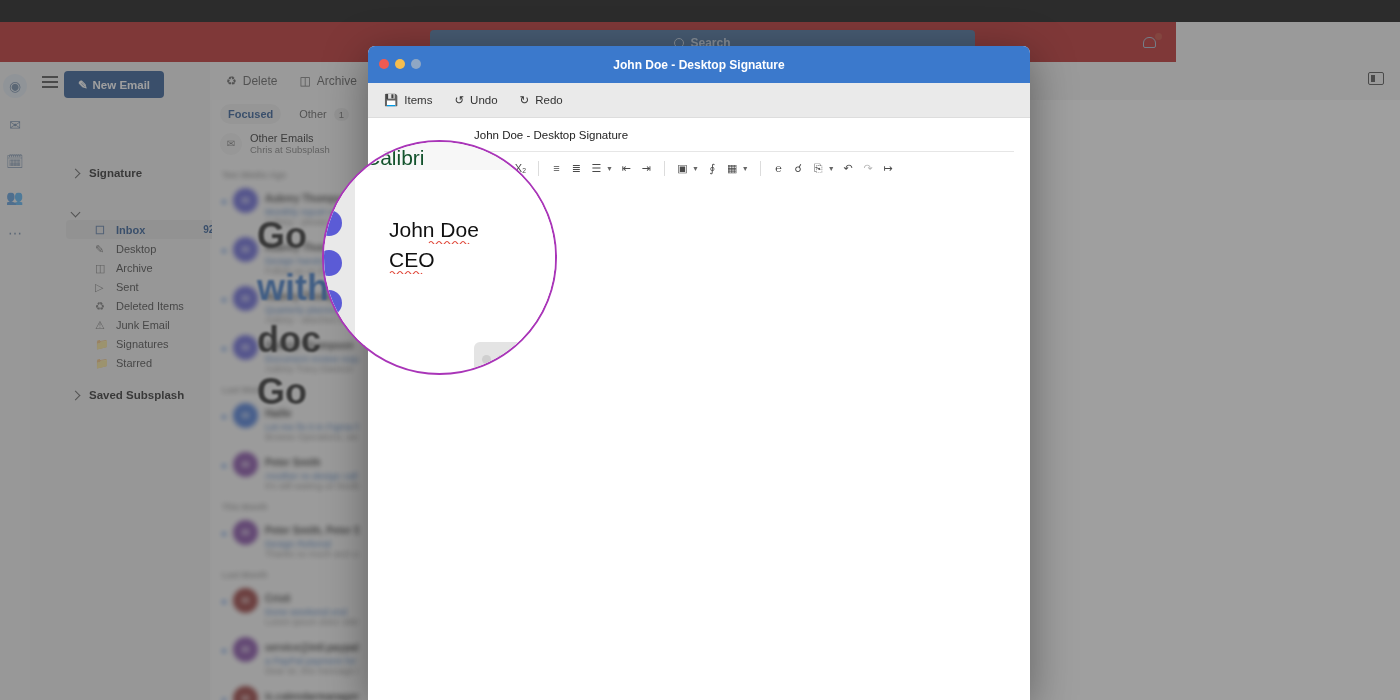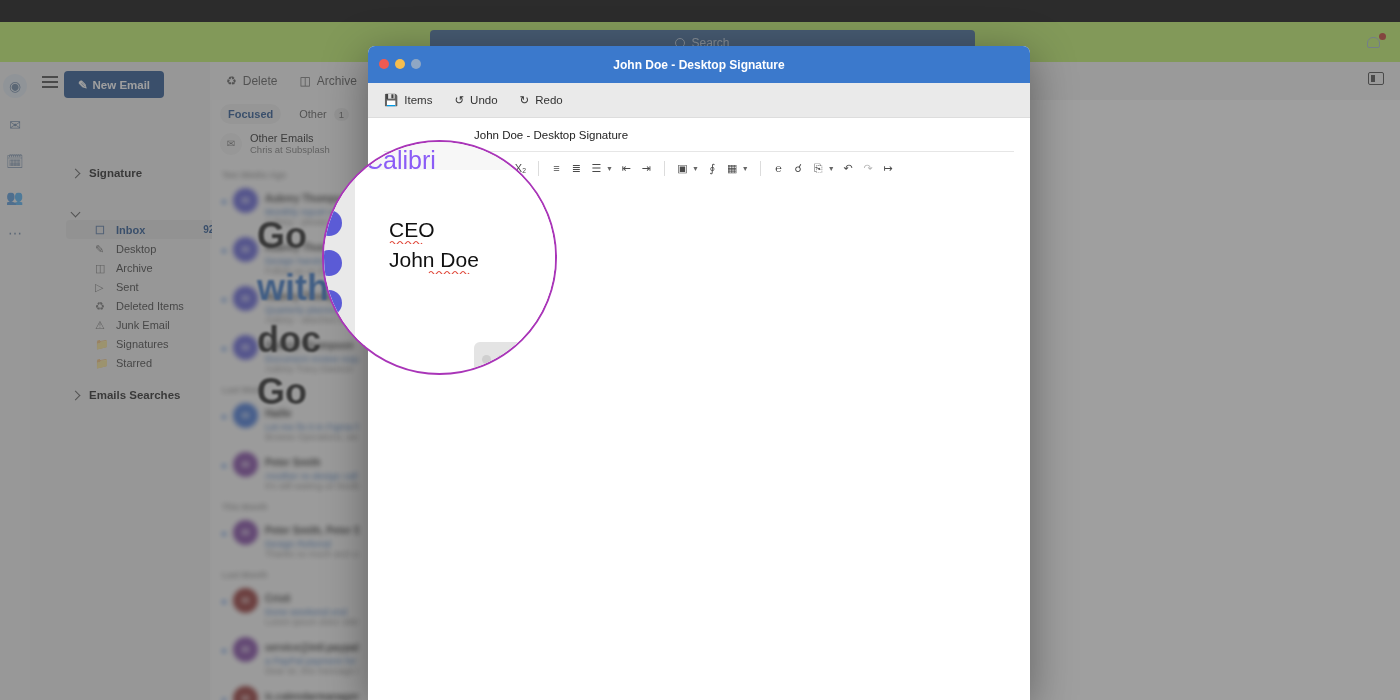--- a/index.html
+++ b/index.html
@@ -18,22 +18,23 @@
   .os-topstrip {
     position: absolute; left:0; top:0; width:1400px; height:22px;
     background:#000;
   }
   .ol-window {
     position: absolute; left: 0; top: 22px; width: 1400px; height: 678px;
     background: #f3f3f3;
     overflow: hidden;
   }
   .ol-titlebar {
-    position: absolute; left:0; top:0; width:1400px; height:40px;
-    background: #bef264;
+    position: absolute; left:0; top:0; width:1176px; height:40px;
+    background: #b91c1c;
+    font-weight: bold;
   }
   .ol-search {
     position: absolute; left: 430px; top: 8px; width: 545px; height: 25px;
     background: #3a6799; border-radius: 4px;
     display:flex; align-items:center; justify-content:center; gap:6px;
     color:#c6d6e8; font-size: 12px;
   }
   .ol-search .mag {
     width:10px;height:10px;border:1.4px solid #c6d6e8;border-radius:50%;
     position:relative; display:inline-block;
@@ -200,21 +201,21 @@
   }
   .mag-inner{position:absolute; inset:0;}
   .mag-leftcol{position:absolute; left:0; top:0; width:31px; height:235px; background:#e9e9e9;}
   .mag-leftcol .t1{font-size:7px;color:#7c7c7c;position:absolute;left:1px;top:6px;font-weight:700;}
   .mag-leftcol .t2{font-size:6px;color:#9a9a9a;position:absolute;left:1px;top:16px;}
   .mag-leftcol .av{position:absolute;left:-8px;width:26px;height:26px;border-radius:50%;background:#5b5bd6;}
   .mag-font{
     position:absolute; left:31px; top:-18px; width:190px; height:46px;
     background:#f7f7f7; border-radius:7px;
   }
-  .mag-font span{position:absolute;left:10px;top:22px;font-size:25px;color:#8b5cf6;}
+  .mag-font span{position:absolute;left:10px;top:22px;font-size:21px;color:#14532d;}
   .mag-sheet{position:absolute; left:31px; top:28px; width:205px; height:175px; background:#fff;}
   .sig-line{font-size:21px;color:#111;line-height:30px;position:relative;display:inline-block;}
   .sig-lines{position:absolute; left:34px; top:45px;}
   .sqg{position:absolute; left:0; bottom:1px; width:100%; height:4px;}
   .mag-dialog{position:absolute;left:150px;top:200px;width:110px;height:40px;background:#e4e4e4;border-radius:6px 0 0 0;}
   .mag-dialog .d{position:absolute;top:13px;width:9px;height:9px;border-radius:50%;background:#cfcfcf;}
   .mag-dialog .lbl{position:absolute;left:52px;top:10px;font-size:11px;color:#7b7b7b;font-weight:600;}
   .mag-toolbar{position:absolute;left:222px;top:52px;display:flex;gap:12px;font-size:11px;color:#444;}
   .caret-blink{display:inline-block;width:1.6px;height:22px;background:#111;vertical-align:-4px;margin-left:1px;}
 </style>
@@ -297,21 +298,21 @@
           <span>Signatures</span>
         </div>
         <div class="folder-item">
           <span class="fi-ic">📁</span>
           <span>Starred</span>
         </div>
       </div>
 
       <div class="saved-row">
         <span class="chev right"></span>
-        <span style="font-size:11.5px;font-weight:700;color:#1b1b1b;">Emails Searches</span>
+        <span style="font-size:11.5px;font-weight:700;color:#1b1b1b;">Saved Subsplash</span>
       </div>
     </div>
 
     <div class="ol-cmdbar">
       <div class="cmd">
         <span>♻</span>
         <span>Delete</span>
       </div>
       <div class="cmd">
         <span>◫</span>
@@ -550,32 +551,32 @@
         <div class="av" style="top:148px"></div>
         <div class="av" style="top:192px"></div>
       </div>
 
       <div class="mag-font">
         <span>Calibri</span>
       </div>
 
       <div class="mag-sheet">
         <div class="sig-lines">
+          <div>
+            <span class="sig-line">John Doe</span>
+            <svg class="sqg" style="position:relative;display:block;margin-top:-5px;width:84px;height:5px" viewBox="0 0 84 5" preserveAspectRatio="none">
+              <path d="M40,4 q2,-3 4,0 t4,0 t4,0 t4,0 t4,0 t4,0 t4,0 t4,0 t4,0 t4,0" stroke="#e0483a" fill="none" stroke-width="1.2"></path>
+            </svg>
+          </div>
           <div style="margin-top:0px">
             <span class="sig-line">CEO</span>
             <svg class="sqg" style="position:relative;display:block;margin-top:-5px;width:44px;height:5px" viewBox="0 0 44 5" preserveAspectRatio="none">
               <path d="M1,4 q2,-3 4,0 t4,0 t4,0 t4,0 t4,0 t4,0 t4,0 t4,0" stroke="#e0483a" fill="none" stroke-width="1.2"></path>
             </svg>
           </div>
-          <div>
-            <span class="sig-line">John Doe</span>
-            <svg class="sqg" style="position:relative;display:block;margin-top:-5px;width:84px;height:5px" viewBox="0 0 84 5" preserveAspectRatio="none">
-              <path d="M40,4 q2,-3 4,0 t4,0 t4,0 t4,0 t4,0 t4,0 t4,0 t4,0 t4,0 t4,0" stroke="#e0483a" fill="none" stroke-width="1.2"></path>
-            </svg>
-          </div>
         </div>
       </div>
 
       <div class="mag-dialog">
         <span class="d" style="left:8px"></span>
         <span class="d" style="left:23px"></span>
         <span class="d" style="left:38px"></span>
         <span class="lbl">Signatures</span>
       </div>
 

